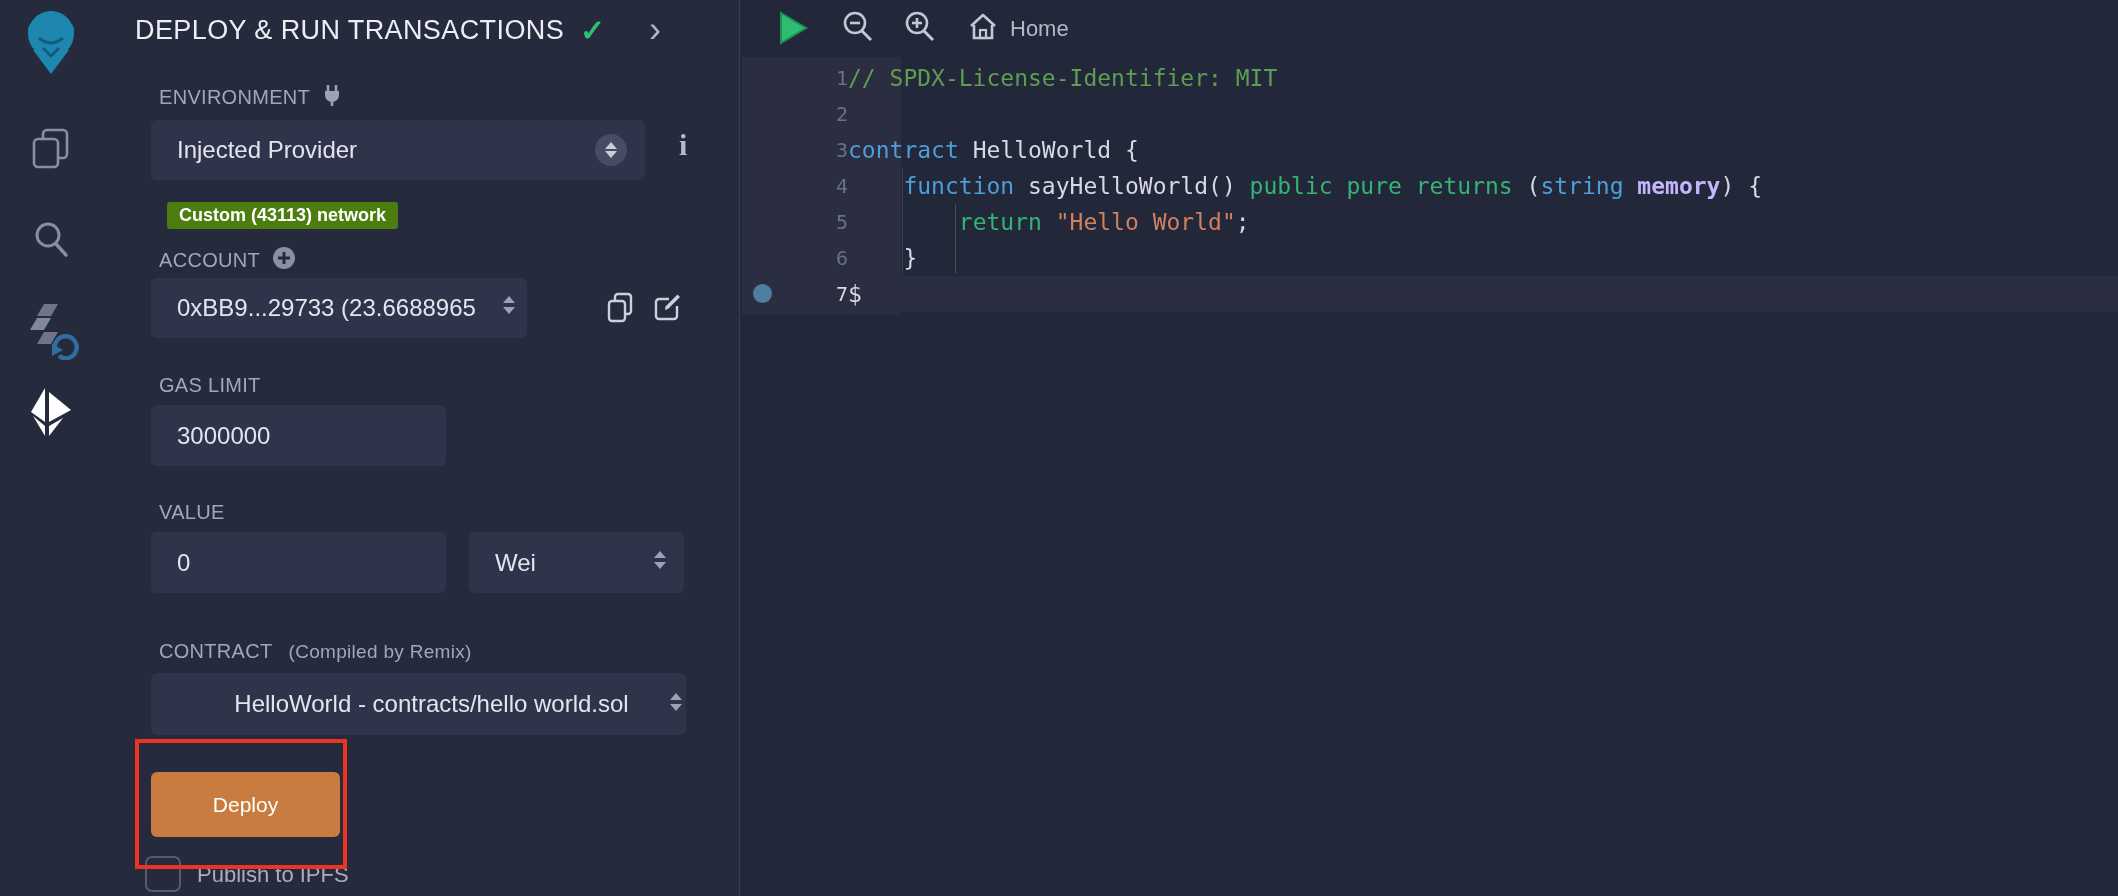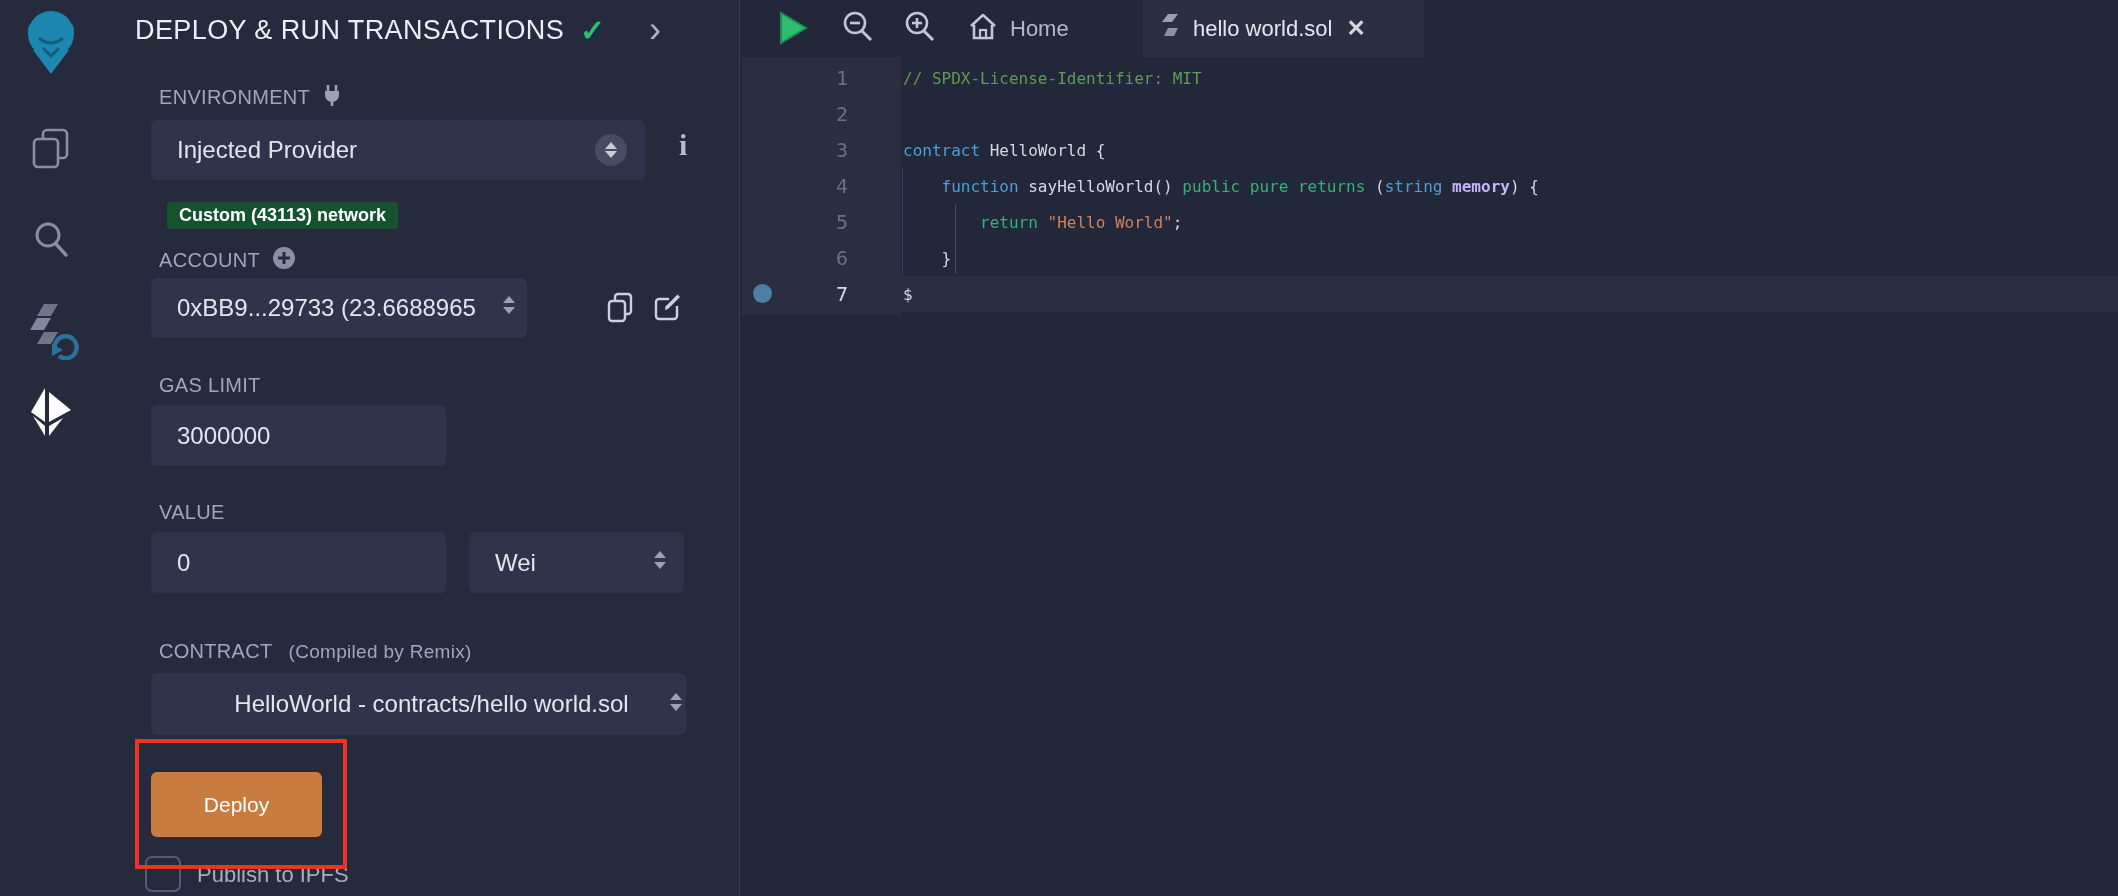--- a/index.html
+++ b/index.html
@@ -13,21 +13,21 @@
   
   #panel{left:101px;top:0;width:638px;height:896px;background:#262a3d;border-right:1px solid #3a3e50;}
   #panel-title-row{left:34px;top:8px;height:44px;display:flex;align-items:center;width:566px;}
   #panel-title{color:#edeef4;font-size:27px;font-weight:500;letter-spacing:.4px;white-space:nowrap;}
   .check{color:#2fbf71;font-size:30px;font-weight:bold;margin-left:16px;}
   .collapse{margin-left:auto;margin-right:40px;color:#b0b4c6;font-size:36px;line-height:36px;}
   .plabel{color:#a2a6bd;font-size:20px;letter-spacing:.3px;display:flex;align-items:center;gap:12px;white-space:nowrap;margin-left:8px;}
   .pl-sub{font-size:19px;margin-left:4px;}
   .field{background:#30344a;border-radius:6px;color:#e3e5ee;font-size:24px;display:flex;align-items:center;overflow:hidden;}
   .field .ftext{padding-left:26px;white-space:nowrap;overflow:hidden;}
-  .badge{display:inline-block;background:#14532d;color:#ffffff;font-size:18px;font-weight:bold;border-radius:3px;padding:3px 12px;white-space:nowrap;}
+  .badge{display:inline-block;background:#4d7c0f;color:#ffffff;font-size:18px;font-weight:bold;border-radius:3px;padding:3px 12px;white-space:nowrap;}
   .spin-circle{position:absolute;width:32px;height:32px;border-radius:50%;background:#474c63;display:flex;flex-direction:column;align-items:center;justify-content:center;gap:2px;}
   .tri-up{width:0;height:0;border-left:6px solid transparent;border-right:6px solid transparent;border-bottom:7px solid #c9cdda;}
   .tri-dn{width:0;height:0;border-left:6px solid transparent;border-right:6px solid transparent;border-top:7px solid #c9cdda;}
   .spin-plain{position:absolute;display:flex;flex-direction:column;align-items:center;gap:4px;}
   .spin-plain .tri-up{border-bottom-color:#9da1b5;}
   .spin-plain .tri-dn{border-top-color:#9da1b5;}
   #info-i{color:#b8bcca;font-family:"Liberation Serif",serif;font-weight:bold;font-size:30px;}
   #deploy-btn{background:#c97c3f;border:none;border-radius:6px;color:#ffffff;font-size:21px;font-family:"Liberation Sans",sans-serif;display:flex;align-items:center;justify-content:center;cursor:pointer;}
   #annotation-box{border:4px solid #ec3423;pointer-events:none;z-index:5;}
   #publish-check{width:32px;height:32px;border:2px solid #565b72;border-radius:7px;background:transparent;}
@@ -40,21 +40,21 @@
   #tab-label{color:#e4e6ee;font-size:22px;margin-left:12px;white-space:nowrap;}
   #tab-close{margin-left:14px;color:#d4d7e0;font-size:23px;font-weight:bold;}
   #gutter-bg{left:2px;top:57px;width:159px;height:258px;background:#2a2e40;}
   #active-line-bg{left:161px;top:276px;right:0;height:36px;background:#2a2e40;}
   #breakpoint{left:13px;top:284px;width:19px;height:19px;border-radius:50%;background:#4c7fa2;}
   .iguide{width:0;border-left:1px solid #383d52;}
   #code-lines{left:0;top:60px;right:0;}
   .code-row{display:flex;height:36px;align-items:center;}
   .ln{width:108px;text-align:right;color:#6b7083;font-size:20px;font-family:"DejaVu Sans Mono",monospace;flex:none;}
   .code-row.active .ln{color:#d7dae3;}
-  .codetext{margin-left:55px;font-family:"DejaVu Sans Mono",monospace;font-size:16px;white-space:pre;text-align:right;}
+  .codetext{font-family:"DejaVu Sans Mono",monospace;font-size:23px;white-space:pre;text-align:right;}
   .tok-com{color:#5d9e52;} .tok-kw{color:#4c9fd8;} .tok-grn{color:#35b373;}
   .tok-str{color:#d0815c;} .tok-gold{color:#c4b5fd;font-weight:bold;} .tok-plain{color:#d6d9e2;}
 </style>
 </head>
 <body>
 
 <div id="app">
 
   <div id="iconstrip" class="abs">
     <div class="strip-icon" style="top:8px;">
@@ -188,21 +188,21 @@
     </div>
     <div class="abs field" style="left:50px;top:673px;width:535px;height:62px;justify-content:center;">
       <span class="ftext" style="max-width:488px;">HelloWorld - contracts/hello world.sol</span>
       <span class="spin-plain" style="right:4px;top:20px;">
         <span class="tri-up"></span>
           <span class="tri-dn"></span>
       </span>
     </div>
 
     <div id="annotation-box" class="abs" style="left:34px;top:739px;width:204px;height:122px;"></div>
-    <button id="deploy-btn" class="abs" style="left:50px;top:772px;width:171px;height:65px;">Deploy</button>
+    <button id="deploy-btn" class="abs" style="left:50px;top:772px;width:189px;height:65px;">Deploy</button>
 
     <div id="publish-check" class="abs" style="left:44px;top:856px;"></div>
     <div id="publish-label" class="abs" style="left:96px;top:862px;">Publish to IPFS</div>
   </div>
 
   <div id="editor" class="abs">
 
     <div class="abs" style="left:38px;top:11px;">
       <svg width="30" height="34" viewBox="0 0 30 34">
         <polygon points="3,2 28,17 3,32" fill="#2ebd70" stroke="#1d8f52" stroke-width="2"></polygon>
@@ -227,30 +227,20 @@
       <span>
         <svg width="30" height="30" viewBox="0 0 30 30">
           <path d="M3 14 L15 3 L27 14" fill="none" stroke="#c3c7d3" stroke-width="2.6" stroke-linejoin="round"></path>
           <path d="M6 13 v13 h18 v-13" fill="none" stroke="#c3c7d3" stroke-width="2.6"></path>
           <rect x="12" y="18" width="6" height="8" fill="none" stroke="#c3c7d3" stroke-width="2.2"></rect>
         </svg>
       </span>
       <span id="home-label">Home</span>
     </div>
 
-    <div id="tab" class="abs">
-      <span>
-        <svg width="20" height="26" viewBox="0 0 20 26">
-          <polygon points="7,0 17,0 11,8 1,8" fill="#9ca0b2"></polygon>
-          <polygon points="3,12 13,12 9,20 -1,20" fill="#8d91a5" transform="translate(4,2)"></polygon>
-        </svg>
-      </span>
-      <span id="tab-label">hello world.sol</span>
-      <span id="tab-close">✕</span>
-    </div>
 
     <div id="gutter-bg" class="abs"></div>
     <div id="active-line-bg" class="abs"></div>
     <div id="breakpoint" class="abs"></div>
     <div class="iguide abs" style="left:162px;top:168px;height:107px;"></div>
     <div class="iguide abs" style="left:215px;top:204px;height:70px;border-left-color:#3f5349;"></div>
     <div id="code-lines" class="abs">
         <div class="code-row">
           <span class="ln">1</span>
           <span class="codetext"><span class="tok-com">// SPDX-License-Identifier: MIT</span></span>

